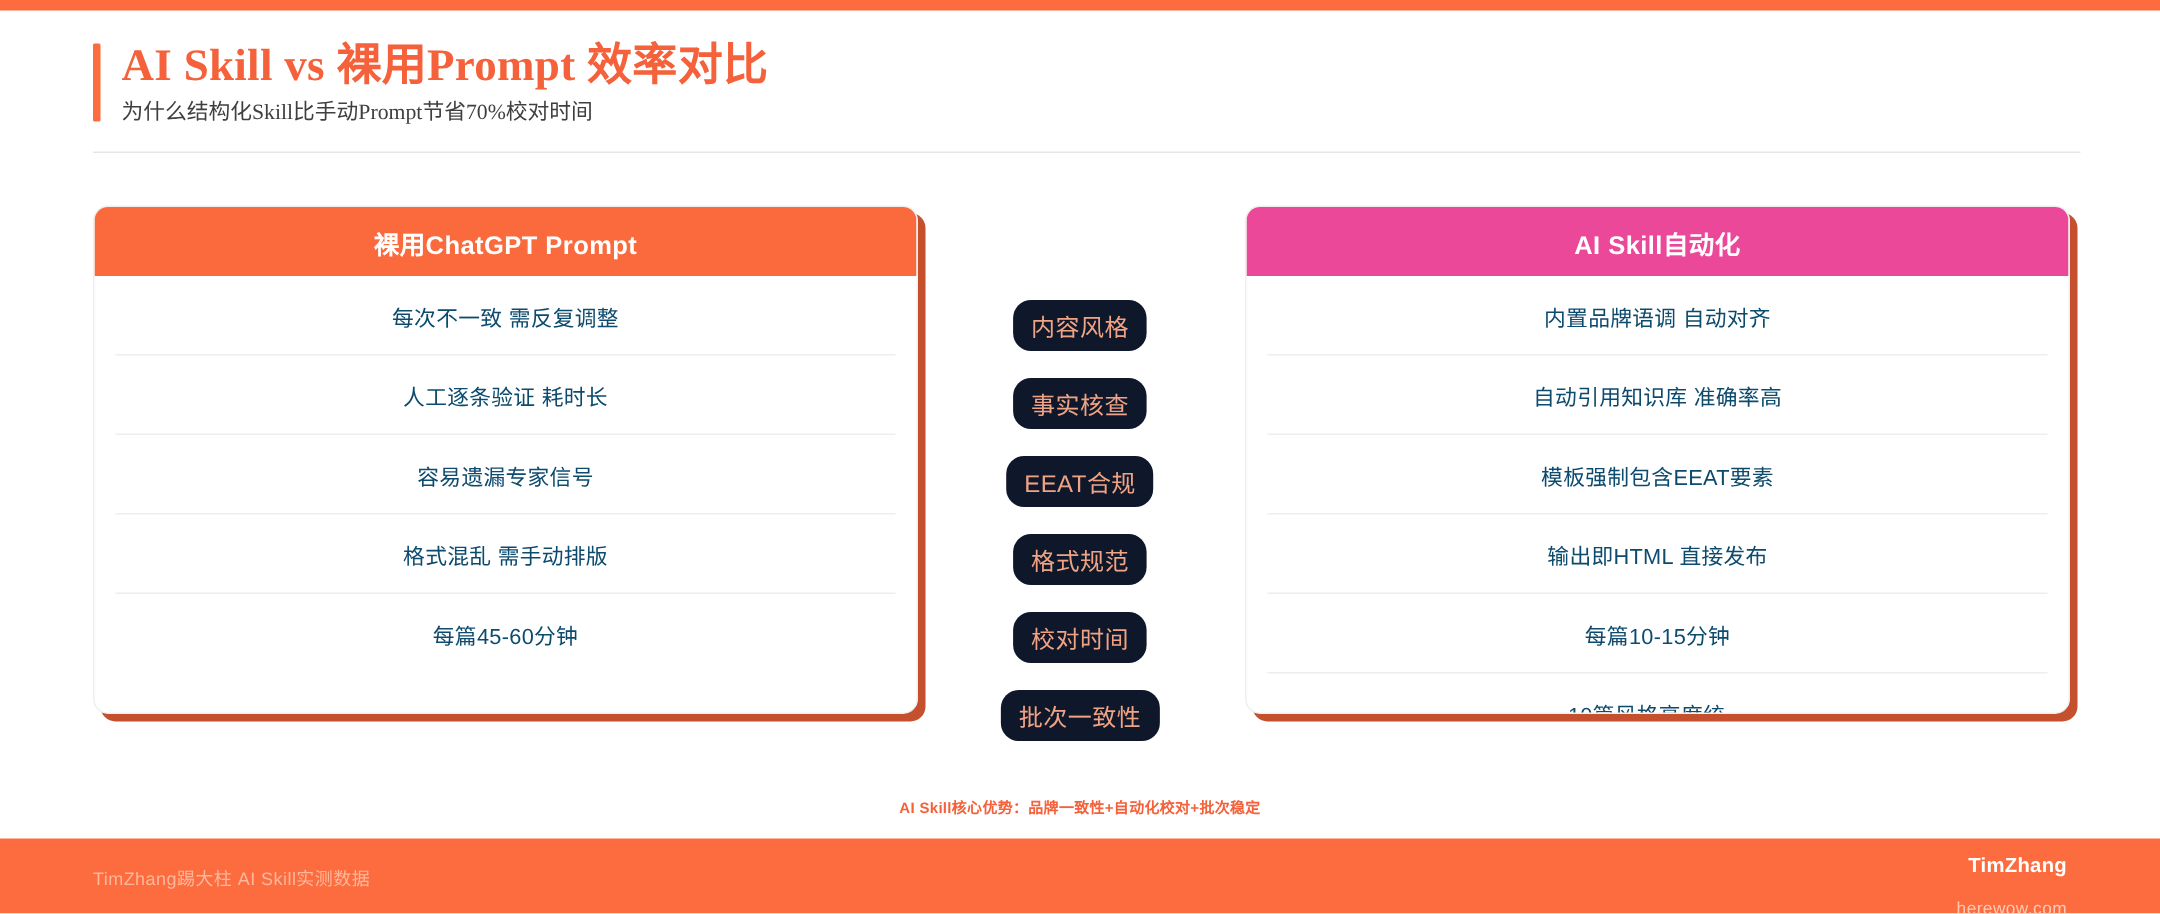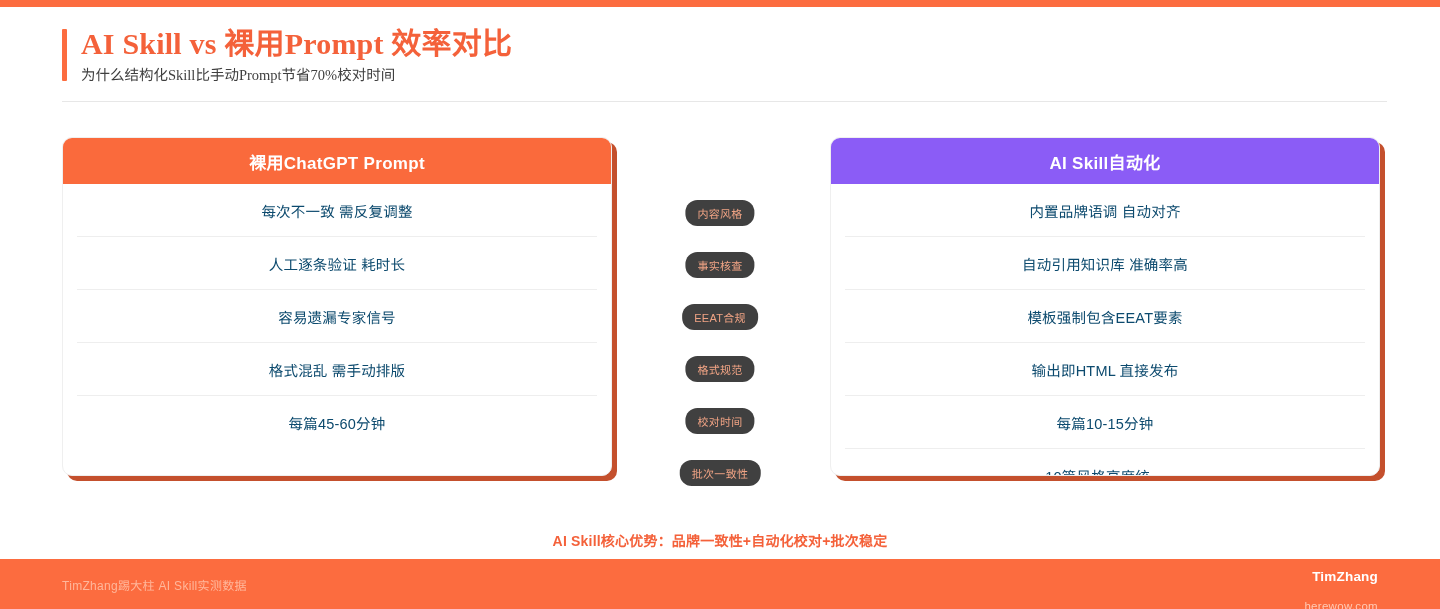--- a/index.html
+++ b/index.html
@@ -100,21 +100,21 @@
     height: 46px;
     display: flex;
     align-items: center;
     justify-content: center;
     color: #ffffff;
     font-size: 17px;
     font-weight: bold;
     letter-spacing: 0.3px;
   }
   .card-left .card-head  { background: #fa6a3c; }
-  .card-right .card-head { background: #8b5cf6; }
+  .card-right .card-head { background: #ec4899; }
 
   .card-rows {
     padding: 0 14px;
   }
   .card-row {
     height: 52px;
     display: flex;
     align-items: center;
     justify-content: center;
     font-size: 14.5px;
@@ -131,37 +131,37 @@
     position: absolute;
     top: 0;
     left: 620px;
     width: 200px;
     height: 381px;
   }
   .chip {
     position: absolute;
     left: 50%;
     transform: translateX(-50%);
-    background: #404040;
+    background: #0f172a;
     color: #f0a384;
-    font-size: 11px;
+    font-size: 16px;
     border-radius: 12px;
     padding: 5px 12px;
     white-space: nowrap;
     letter-spacing: 0.3px;
   }
 
   
   .summary {
     position: absolute;
     top: 530px;
     left: 0;
     width: 1440px;
     text-align: center;
-    font-size: 14px;
+    font-size: 10px;
     font-weight: bold;
     color: #f4613a;
     letter-spacing: 0.2px;
   }
 
   
   .footer {
     position: absolute;
     left: 0;
     top: 559px;

